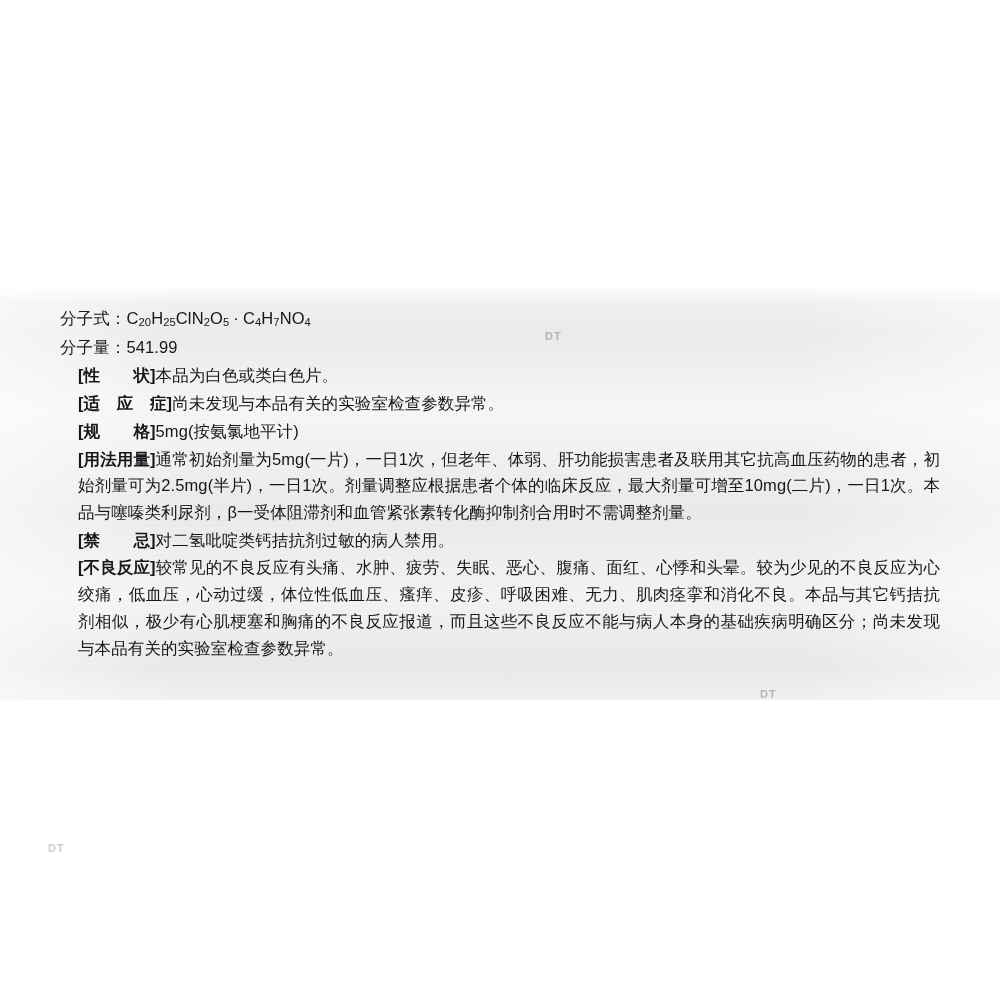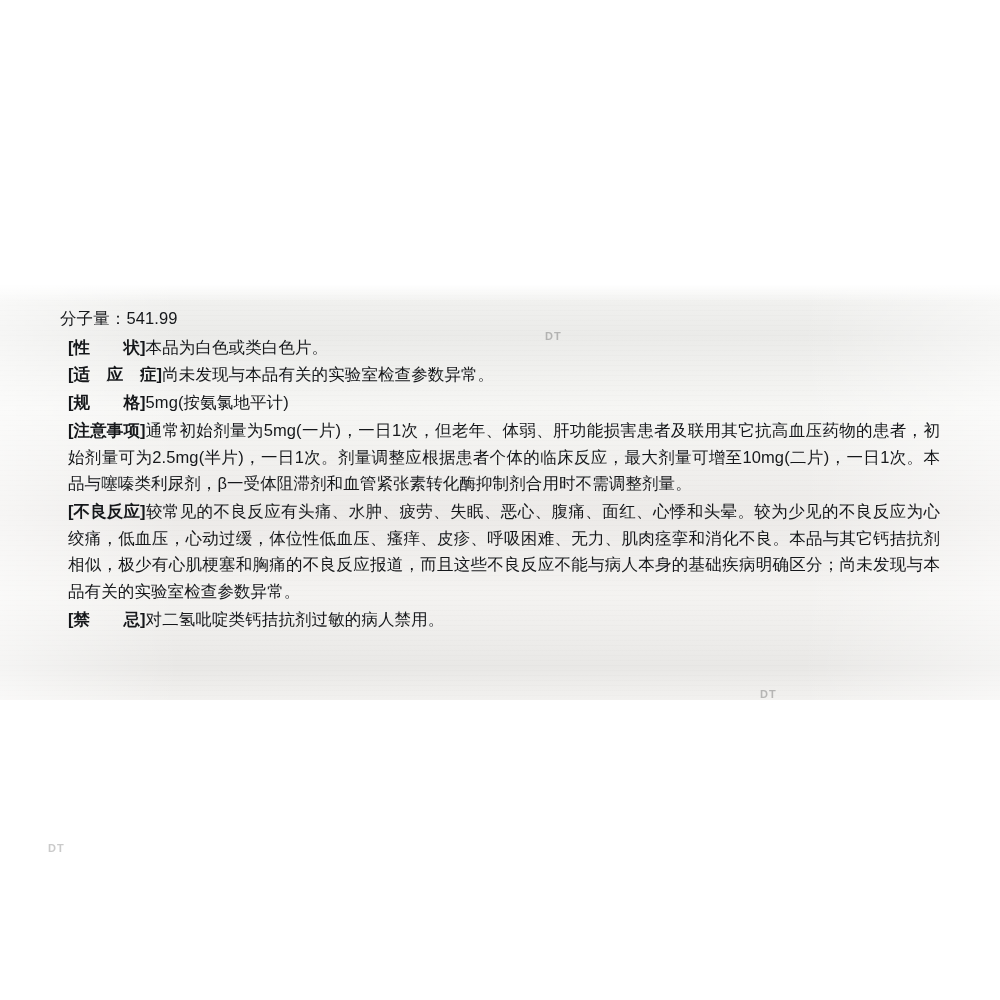--- a/index.html
+++ b/index.html
@@ -52,21 +52,21 @@
     font-size: 16.5px;
     line-height: 1.62;
     letter-spacing: 0.1px;
   }
 
   .line {
     margin: 0 0 2px 0;
     white-space: nowrap;
   }
   .para {
-    margin: 0 0 1px 8px;
+    margin: 0 0 1px 18px;
     text-align: justify;
   }
 
   .lbl {
     font-weight: bold;
     display: inline-block;
   }
 
   .formula sub {
     font-size: 0.68em;
@@ -92,47 +92,50 @@
   .wm-2 { left: 760px; top: 688px; }
   .wm-3 { left: 48px;  top: 842px; color: rgba(150,150,150,0.5); }
 </style>
 </head>
 <body>
 
 <div class="scan">
 
   <div class="doc">
 
+    <div class="line formula">
+      <span>分子式：</span><span>C<sub>20</sub>H<sub>25</sub>ClN<sub>2</sub>O<sub>5</sub></span><span class="sep-dot">·</span><span>C<sub>4</sub>H<sub>7</sub>NO<sub>4</sub></span>
+    </div>
 
     <div class="line">
       <span>分子量：</span><span>541.99</span>
     </div>
 
     <div class="para">
       <span class="lbl">[性　　状]</span><span>本品为白色或类白色片。</span>
     </div>
 
     <div class="para">
       <span class="lbl">[适　应　症]</span><span>尚未发现与本品有关的实验室检查参数异常。</span>
     </div>
 
     <div class="para">
       <span class="lbl">[规　　格]</span><span>5mg(按氨氯地平计)</span>
     </div>
 
     <div class="para">
-      <span class="lbl">[注意事项]</span><span>通常初始剂量为5mg(一片)，一日1次，但老年、体弱、肝功能损害患者及联用其它抗高血压药物的患者，初始剂量可为2.5mg(半片)，一日1次。剂量调整应根据患者个体的临床反应，最大剂量可增至10mg(二片)，一日1次。本品与噻嗪类利尿剂，β一受体阻滞剂和血管紧张素转化酶抑制剂合用时不需调整剂量。</span>
+      <span class="lbl">[用法用量]</span><span>通常初始剂量为5mg(一片)，一日1次，但老年、体弱、肝功能损害患者及联用其它抗高血压药物的患者，初始剂量可为2.5mg(半片)，一日1次。剂量调整应根据患者个体的临床反应，最大剂量可增至10mg(二片)，一日1次。本品与噻嗪类利尿剂，β一受体阻滞剂和血管紧张素转化酶抑制剂合用时不需调整剂量。</span>
+    </div>
+
+    <div class="para">
+      <span class="lbl">[禁　　忌]</span><span>对二氢吡啶类钙拮抗剂过敏的病人禁用。</span>
     </div>
 
     <div class="para">
       <span class="lbl">[不良反应]</span><span>较常见的不良反应有头痛、水肿、疲劳、失眠、恶心、腹痛、面红、心悸和头晕。较为少见的不良反应为心绞痛，低血压，心动过缓，体位性低血压、瘙痒、皮疹、呼吸困难、无力、肌肉痉挛和消化不良。本品与其它钙拮抗剂相似，极少有心肌梗塞和胸痛的不良反应报道，而且这些不良反应不能与病人本身的基础疾病明确区分；尚未发现与本品有关的实验室检查参数异常。</span>
-    </div>
-
-    <div class="para">
-      <span class="lbl">[禁　　忌]</span><span>对二氢吡啶类钙拮抗剂过敏的病人禁用。</span>
     </div>
 
 
   </div>
 </div>
 
 <div class="wm wm-1">DT</div>
 <div class="wm wm-2">DT</div>
 <div class="wm wm-3">DT</div>
 

